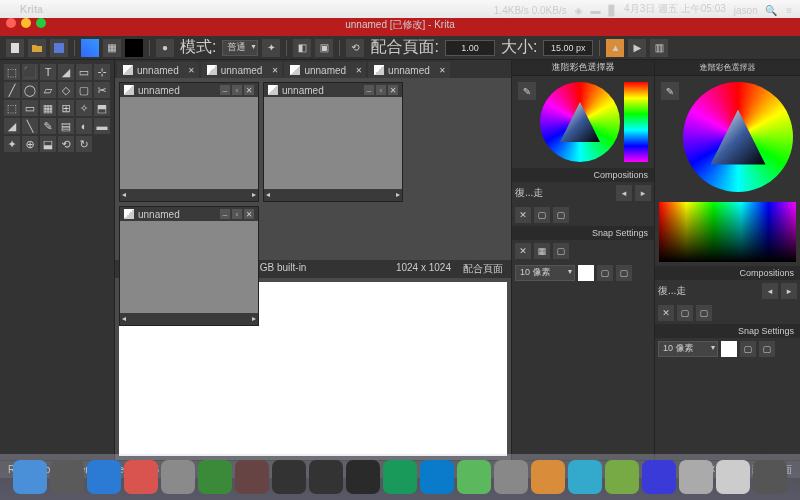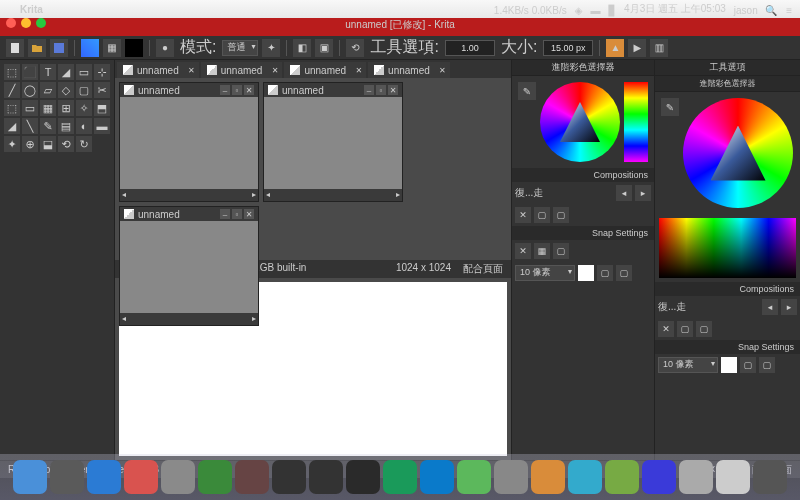--- a/index.html
+++ b/index.html
@@ -106,21 +106,21 @@
   <div class="tb-sep"></div>
   <div class="tb-btn">●</div>
   <span class="tb-label">模式:</span>
   <div class="dropdown">普通</div>
   <div class="tb-btn">✦</div>
   <div class="tb-sep"></div>
   <div class="tb-btn">◧</div>
   <div class="tb-btn">▣</div>
   <div class="tb-sep"></div>
   <div class="tb-btn">⟲</div>
-  <span class="tb-label">工具選項:</span>
+  <span class="tb-label">配合頁面:</span>
   <input class="tb-input" value="1.00" style="">
   <span class="tb-label">大小:</span>
   <input class="tb-input" value="15.00 px" style="">
   <div class="tb-sep"></div>
   <div class="tb-btn" style="background:#d98c3a">▲</div>
   <div class="tb-btn">▶</div>
   <div class="tb-btn">▥</div>
 </div>
 
 <div class="main">
@@ -259,21 +259,20 @@
       </div>
       <div class="sec-row">
         <div class="dropdown" style="width:60px">10 像素</div>
         <div class="sec-btn" style="background:#fff"></div>
         <div class="sec-btn">▢</div>
         <div class="sec-btn">▢</div>
       </div>
     </div>
 
     <div class="panel-col" style="width:180px">
-      <div class="panel-head">工具選項</div>
       <div class="panel-head" style="font-size:8px">進階彩色選擇器</div>
       <div class="color-sel">
         <div class="tb-btn">✎</div>
         <div class="wheel wheel-lg">
             <div class="triangle"></div>
           </div>
       </div>
       <div class="hue-box"></div>
       <div class="sec-title">Compositions</div>
       <div class="sec-row">

